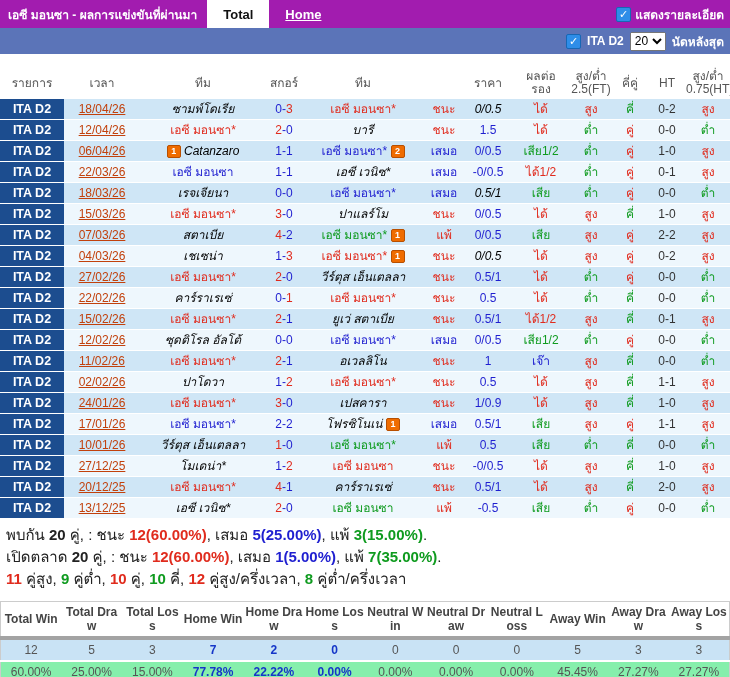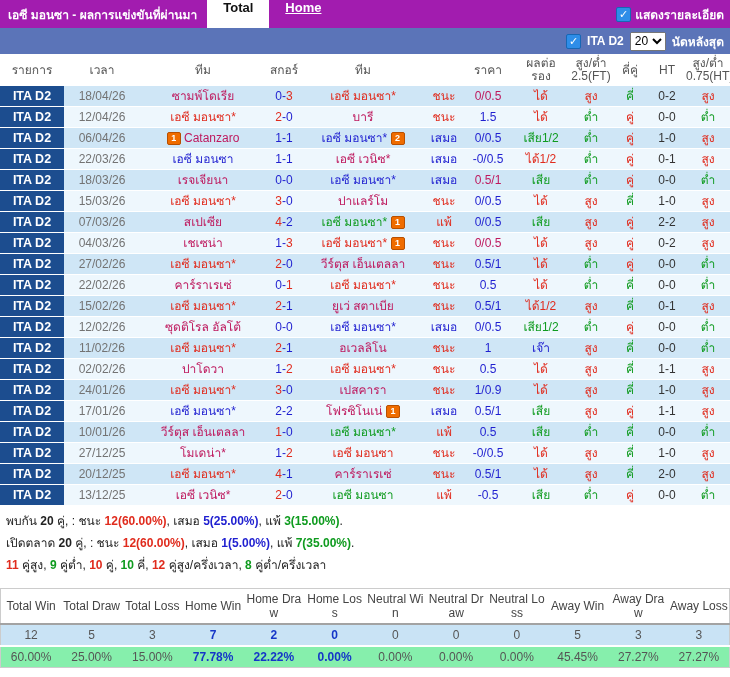--- a/index.html
+++ b/index.html
@@ -2,62 +2,62 @@
 <html><head>
 <meta charset="utf-8">
 <style>
   html,body{margin:0;padding:0;background:#fff;}
   body{width:730px;font-family:"Liberation Sans","DejaVu Sans",sans-serif;font-size:12px;color:#222;}
   .app{width:730px;}
 
   
   .titlebar{background:#a21caf;height:28px;display:flex;align-items:stretch;color:#fff;}
   .titlebar .title{align-self:center;font-weight:bold;font-size:12px;padding:0 10px 0 8px;white-space:nowrap;}
-  .tab{display:flex;padding:0 16px;font-weight:bold;font-size:13px;cursor:pointer;}
+  .tab{display:flex;align-items:center;padding:0 16px;font-weight:bold;font-size:13px;cursor:pointer;}
   .tab.active{background:#fff;color:#111;}
   .tab.inactive{color:#fff;text-decoration:underline;}
   .titlebar .right{margin-left:auto;display:flex;align-items:center;gap:4px;padding-right:6px;font-weight:bold;}
 
   .chk{display:inline-block;width:13px;height:13px;background:#2e8de8;border:1px solid #1767b5;color:#fff;
        font-size:11px;line-height:13px;text-align:center;border-radius:2px;cursor:pointer;}
 
   
   .filterbar{background:#5b74b8;height:26px;display:flex;align-items:center;justify-content:flex-end;gap:6px;
              color:#fff;font-weight:bold;padding-right:6px;}
   .filterbar select{font-size:12px;height:19px;font-family:inherit;}
 
   
-  table.main{width:730px;border-collapse:collapse;table-layout:fixed;}
+  table.main{width:730px;border-collapse:collapse;table-layout:fixed;margin-top:13px;}
   table.main thead th{background:#fff;color:#555;font-weight:normal;font-size:12px;white-space:pre-line;
                       padding:3px 0;line-height:13px;vertical-align:middle;text-align:center;}
   table.main td{padding:2px 2px;text-align:center;line-height:16px;vertical-align:middle;font-size:12px;
                 overflow:hidden;}
   table.main tbody tr{border-bottom:1px solid #fff;}
   table.main tbody tr:nth-child(odd) td{background:#cfe6f6;}
   table.main tbody tr:nth-child(even) td{background:#eef7fd;}
   table.main td.league{background:#1c4d8f !important;color:#fff;font-weight:bold;font-size:12.5px;}
   td.result{word-break:break-all;}
   .c-red{color:#e02b1d;}
   .c-blue{color:#1f1fd0;}
   .c-green{color:#0f9b1f;}
-  .c-black{color:#be185d;}
-  .date{color:#737373;}
+  .c-black{color:#000000;font-style:italic;}
+  .date{color:#c2410c;text-decoration:underline;}
   .ht{color:#333;}
   .score-dash{color:#1f1fd0;}
   .card{display:inline-block;background:#ef6c00;border:1px solid #b84f00;color:#fff;font-size:9px;font-weight:bold;
         line-height:11px;min-width:8px;padding:0 2px;border-radius:2px;vertical-align:1px;}
 
   
-  .summary{padding:8px 0 6px 6px;font-size:12px;color:#222;}
+  .summary{padding:8px 0 6px 6px;font-size:15px;color:#222;}
   .summary .line{margin:0 0 7px 0;line-height:15px;}
 
   
   table.stats{width:730px;border-collapse:collapse;table-layout:fixed;border:1px solid #ccc;margin-top:2px;}
-  table.stats th{background:#fff;color:#444;font-size:12px;font-weight:normal;padding:3px 1px;line-height:14px;
-                 vertical-align:middle;text-align:center;word-break:break-all;border-bottom:2px solid #a3a3a3;}
+  table.stats th{background:#fff;color:#444;font-size:12px;font-weight:bold;padding:3px 1px;line-height:14px;
+                 vertical-align:middle;text-align:center;word-break:break-all;border-bottom:4px solid #a3a3a3;}
   table.stats td{text-align:center;font-size:12px;color:#555;padding:3px 0;}
   table.stats tr.counts td{background:#c9e3f5;border-bottom:2px solid #fff;}
   table.stats tr.percents td{background:#86efac;}
   table.stats td.hl{color:#1536c8;font-weight:bold;}
 </style>
 </head>
 <body>
 
 <div class="app">
 
@@ -199,21 +199,21 @@
           <td><span class="c-blue">0/0.5</span></td>
           <td><span class="c-red">ได้</span></td>
           <td><span class="c-red">สูง</span></td>
           <td><span class="c-green">คี่</span></td>
           <td class="ht">1-0</td>
           <td><span class="c-red">สูง</span></td>
         </tr>
         <tr>
           <td class="league">ITA D2</td>
           <td class="date">07/03/26</td>
-          <td class="team"><span class="c-black">สเปเซีย</span></td>
+          <td class="team"><span class="c-black">สตาเบีย</span></td>
           <td><span class="c-red">4</span><span class="score-dash">-</span><span class="c-blue">2</span></td>
           <td class="team"><span class="c-green">เอซี มอนซา*</span> <span class="card">1</span></td>
           <td class="result"><span class="c-red">แพ้</span></td>
           <td><span class="c-blue">0/0.5</span></td>
           <td><span class="c-green">เสีย</span></td>
           <td><span class="c-red">สูง</span></td>
           <td><span class="c-red">คู่</span></td>
           <td class="ht">2-2</td>
           <td><span class="c-red">สูง</span></td>
         </tr>

